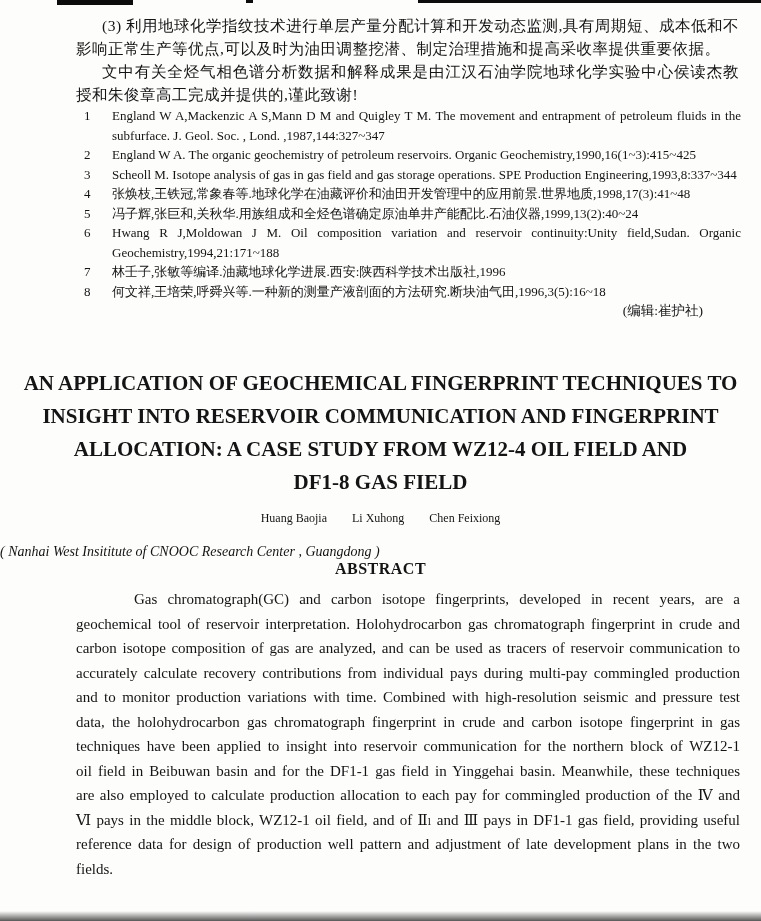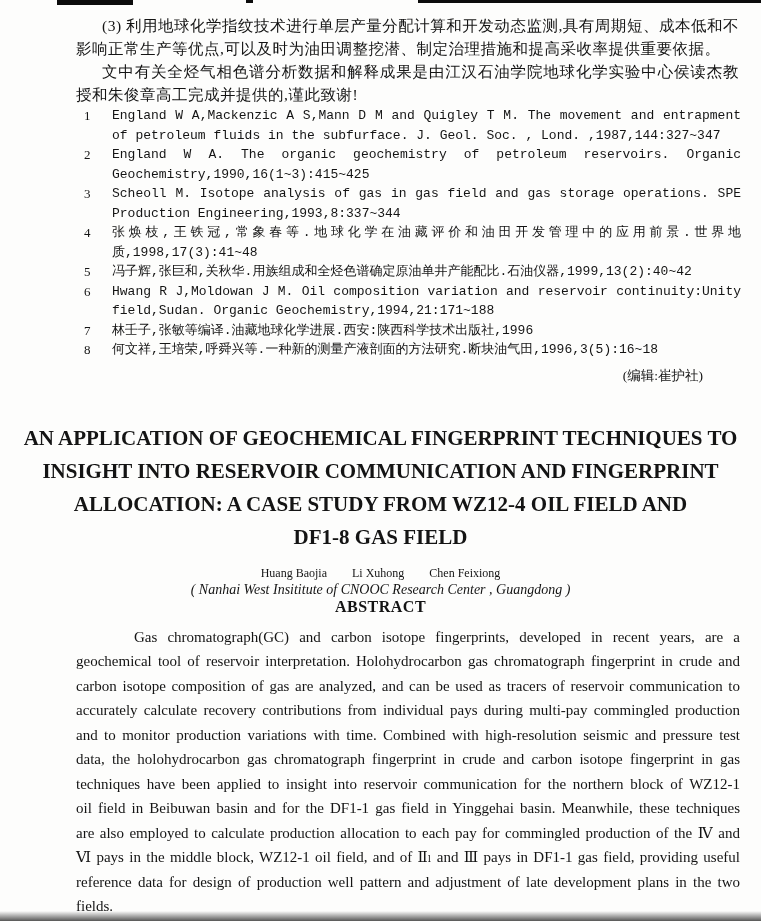--- a/index.html
+++ b/index.html
@@ -49,46 +49,45 @@
   .ref-list{
     padding:0 20px 0 84px;
   }
   .ref-item{
     display:flex;
     font-size:13px;
     line-height:19.5px;
     margin:0;
   }
   .ref-num{flex:none;width:28px;}
-  .ref-text{flex:1;text-align:justify;font-family:Liberation Mono, monospace;}
+  .ref-text{flex:1;text-align:justify;}
   .editor-note{
     text-align:right;
     padding-right:58px;
     font-size:13.5px;
-    margin-top:7px;
+    margin-top:1px;
   }
 
   
   .article-title{
-    margin-top:37px;
+    margin-top:47px;
     text-align:center;
     font-weight:bold;
     font-size:21px;
     line-height:33px;
   }
   .title-line{white-space:nowrap;}
   .authors{
     margin-top:12px;
     text-align:center;
     font-size:12px;
   }
   .authors span{margin:0 11px;}
   .affiliation{
-    margin-top:1px;
-    text-align:center;
+    margin-top:18px;
     font-style:italic;
     font-size:14px;
   }
   .abstract-heading{
     text-align:center;
     font-weight:bold;
     font-size:16px;
     letter-spacing:0.5px;
   }
   .abstract{
@@ -128,21 +127,21 @@
     <div class="ref-item">
       <span class="ref-num">3</span>
       <span class="ref-text">Scheoll M. Isotope analysis of gas in gas field and gas storage operations. SPE Production Engineering,1993,8:337~344</span>
     </div>
     <div class="ref-item">
       <span class="ref-num">4</span>
       <span class="ref-text">张焕枝,王铁冠,常象春等.地球化学在油藏评价和油田开发管理中的应用前景.世界地质,1998,17(3):41~48</span>
     </div>
     <div class="ref-item">
       <span class="ref-num">5</span>
-      <span class="ref-text">冯子辉,张巨和,关秋华.用族组成和全烃色谱确定原油单井产能配比.石油仪器,1999,13(2):40~42</span>
+      <span class="ref-text">冯子辉,张巨和,关秋华.用族组成和全烃色谱确定原油单井产能配比.石油仪器,1999,13(2):40~24</span>
     </div>
     <div class="ref-item">
       <span class="ref-num">6</span>
       <span class="ref-text">Hwang R J,Moldowan J M. Oil composition variation and reservoir continuity:Unity field,Sudan. Organic Geochemistry,1994,21:171~188</span>
     </div>
     <div class="ref-item">
       <span class="ref-num">7</span>
       <span class="ref-text">林壬子,张敏等编译.油藏地球化学进展.西安:陕西科学技术出版社,1996</span>
     </div>
     <div class="ref-item">

